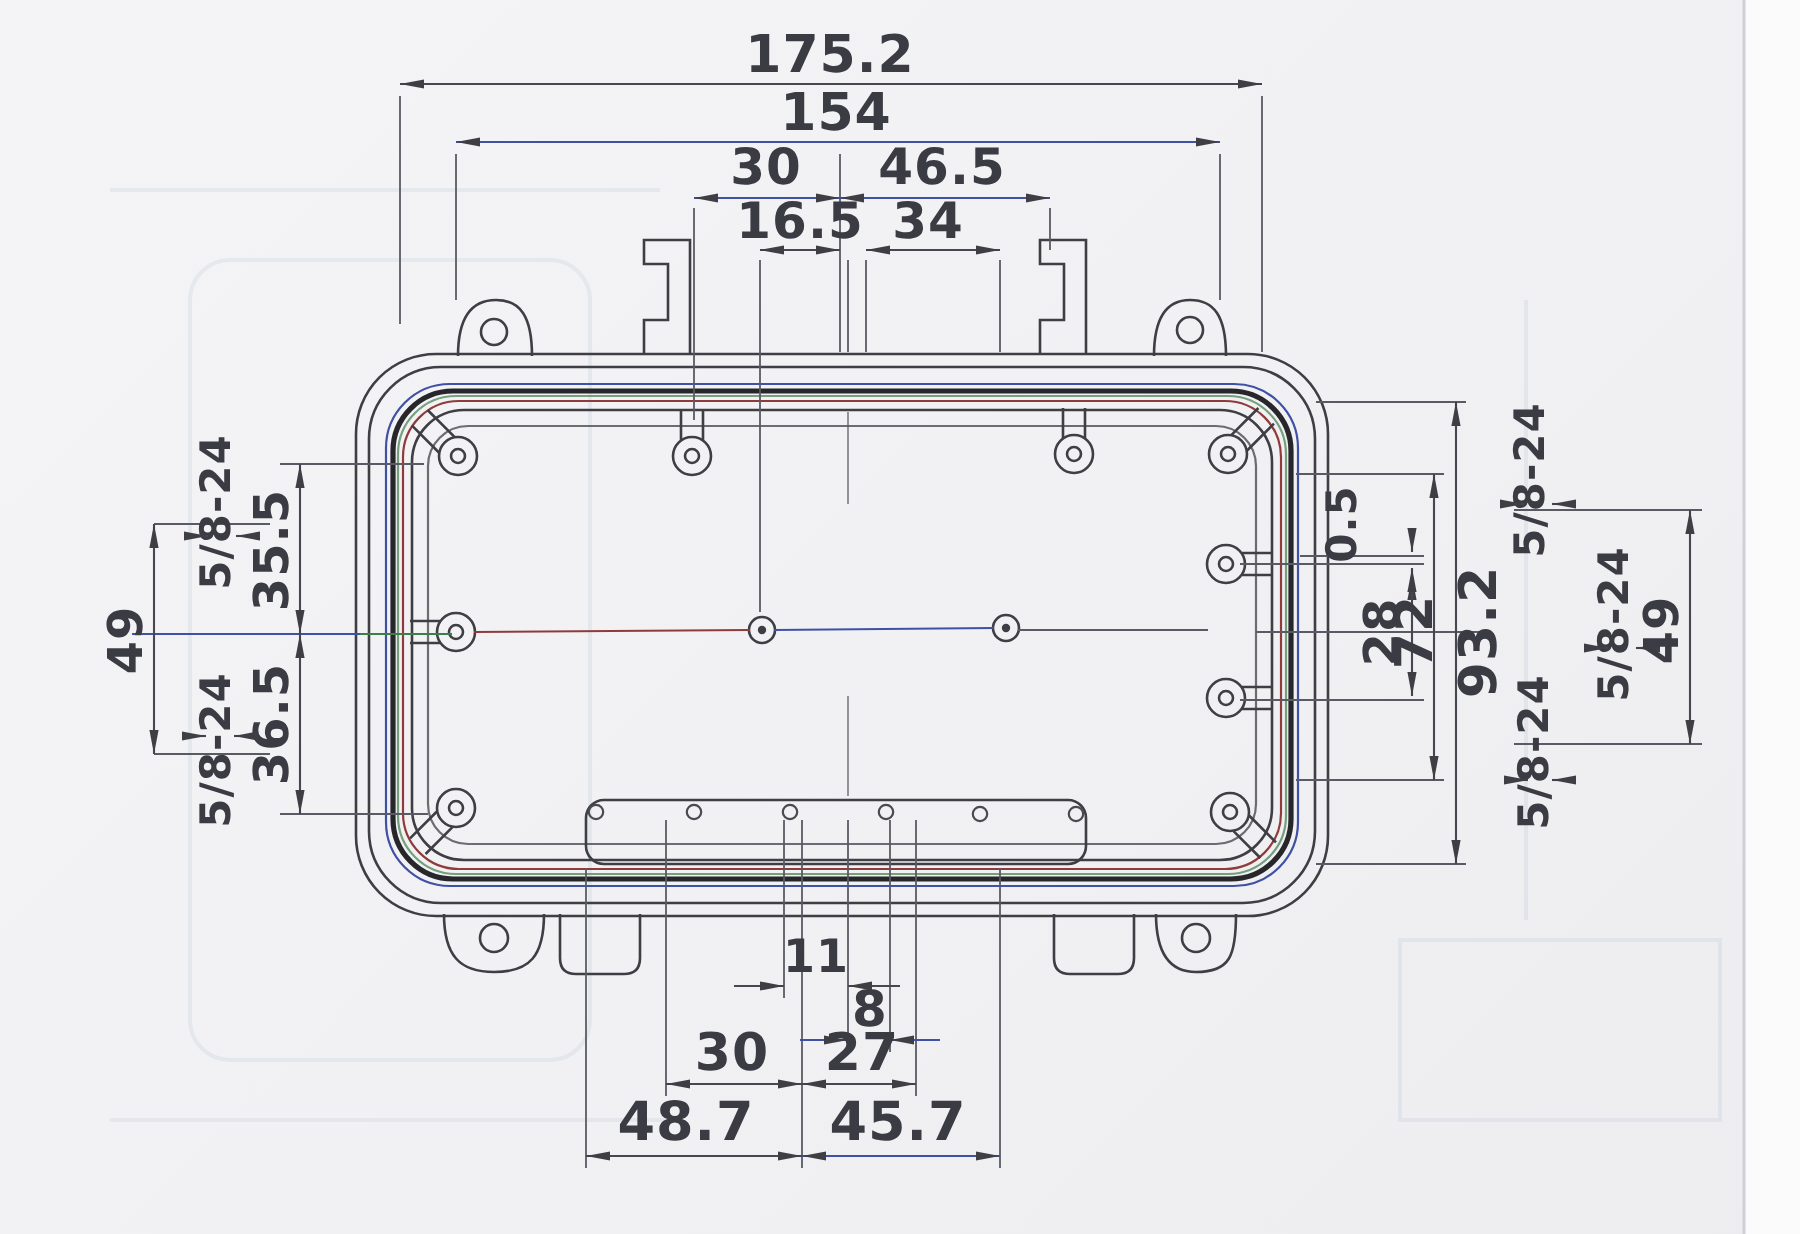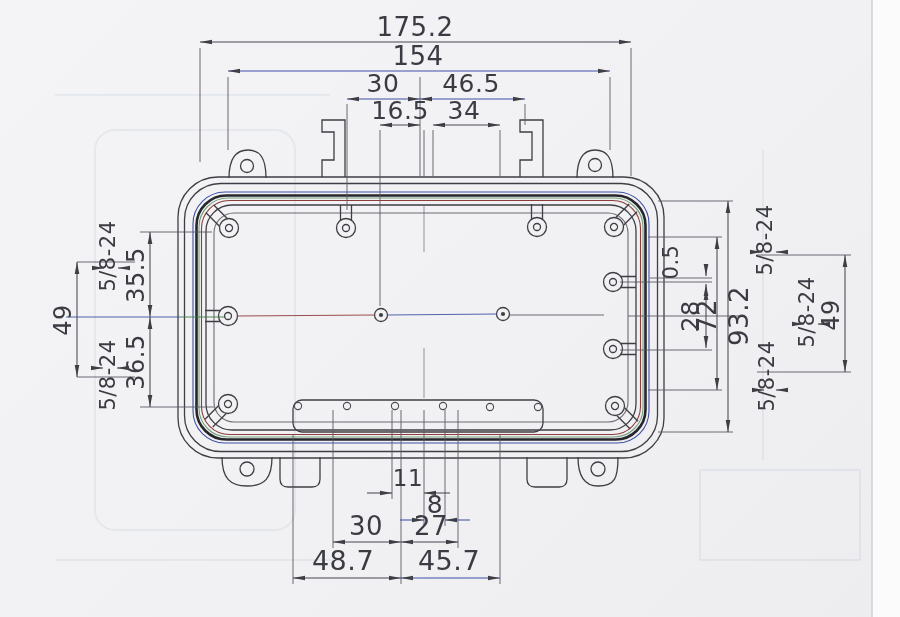--- a/index.html
+++ b/index.html
@@ -1,18 +1,18 @@
 <!DOCTYPE html>
 <html><head>
 <meta charset="utf-8">
 <style>
   html,body{margin:0;padding:0;background:#e8e8ea;}
   .stage{position:relative;width:900px;height:617px;overflow:hidden;
          background:linear-gradient(135deg,#f4f4f6 0%,#f1f1f3 55%,#ededf0 100%);
-         font-family:"DejaVu Sans","Liberation Sans",sans-serif;}
+         font-family:"DejaVu Sans","Liberation Sans",sans-serif;font-weight:bold;}
   svg{position:absolute;left:0;top:0;}
   text{font-family:"DejaVu Sans","Liberation Sans",sans-serif;fill:#3b3b44;letter-spacing:.5px;}
   .s1{stroke:#3e3e44;fill:none;stroke-width:1.3;}
   .s2{stroke:#4a4a52;fill:none;stroke-width:1.1;}
   .thick{stroke:#26262b;stroke-width:2.6;}
   .dim{stroke:#474752;stroke-width:1.05;fill:none;}
   .ext{stroke:#5a5a64;stroke-width:.9;fill:none;}
   .blue{stroke:#3f51a5;}
   .red{stroke:#8f3b3b;}
   .green{stroke:#3e7d4a;}

